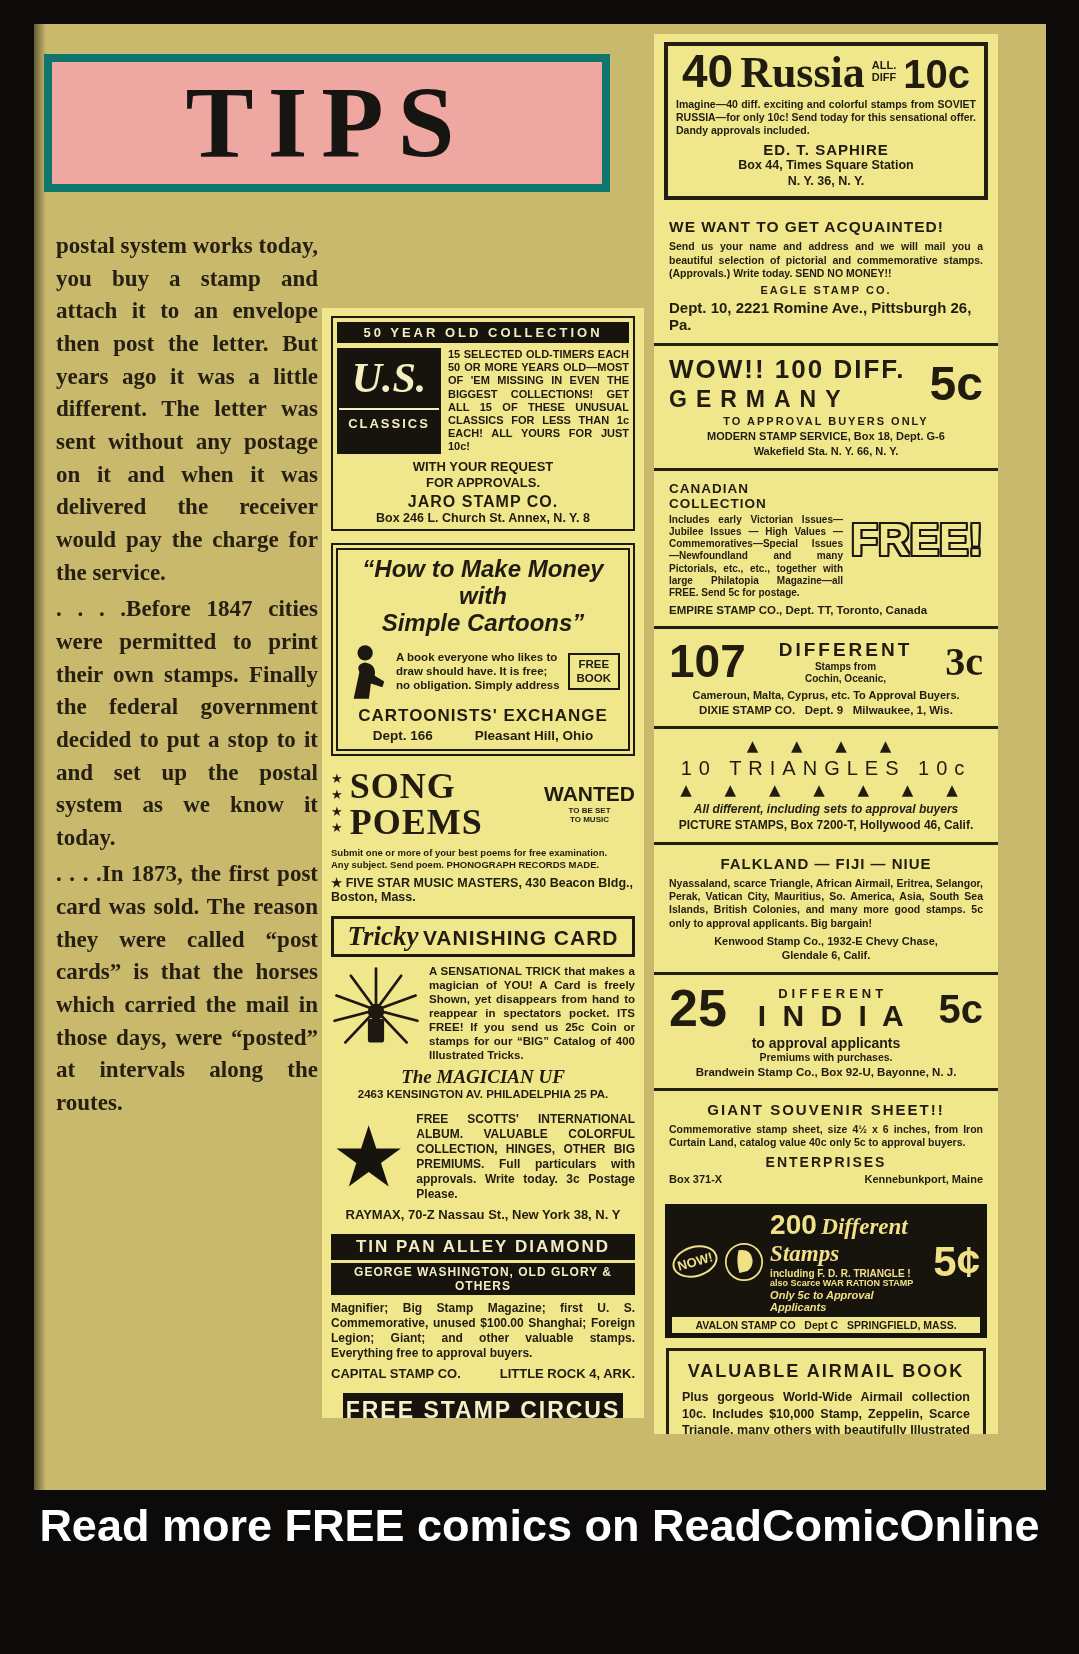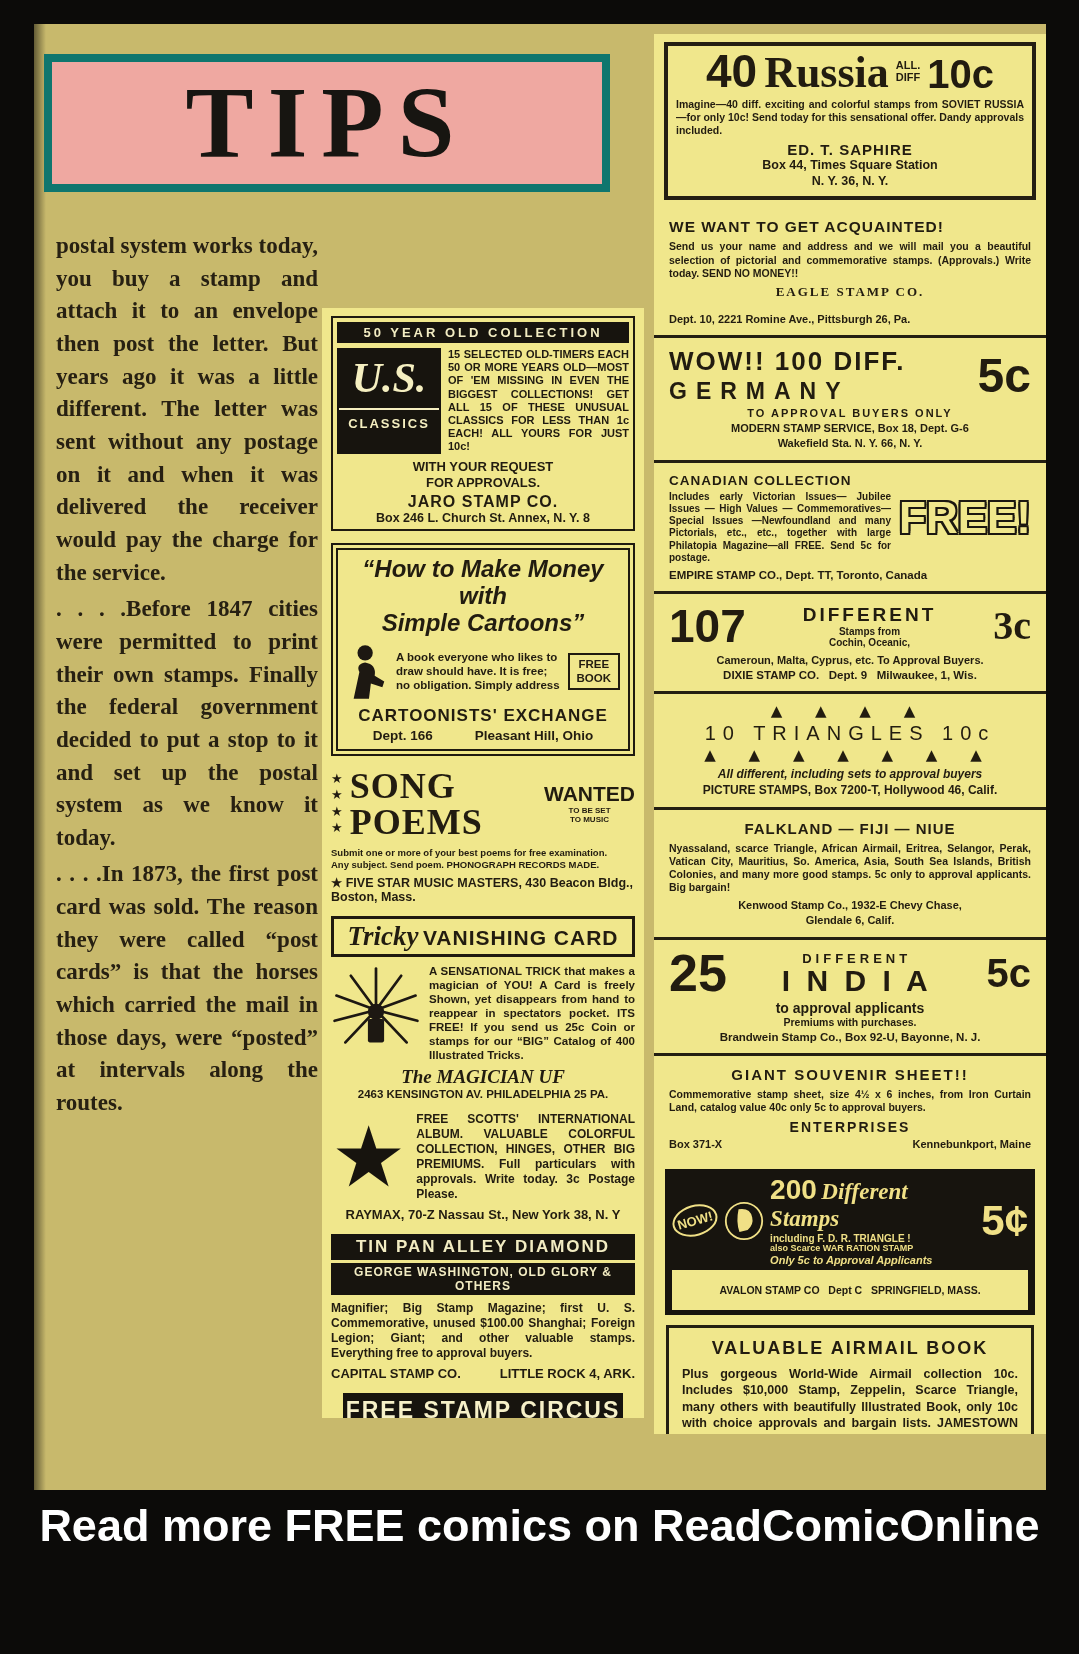--- a/index.html
+++ b/index.html
@@ -79,40 +79,40 @@
   
   .tp-bar1{background:#17140e;color:#f2ecc2;text-align:center;font-size:17px;font-weight:bold;letter-spacing:2px;padding:3px 0;}
   .tp-bar2{background:#17140e;color:#f2ecc2;text-align:center;font-size:12px;font-weight:bold;letter-spacing:1px;padding:2px 8px;margin-top:3px;}
   .tp-body{font-size:12px;font-weight:bold;line-height:1.25;text-align:justify;margin-top:6px;}
   .tp-company{display:flex;justify-content:space-between;font-size:13px;font-weight:bold;margin-top:5px;}
 
   
   .circ-bar{background:#17140e;color:#f6f0c8;text-align:center;font-size:23px;font-weight:bold;letter-spacing:2px;padding:4px 0;width:92%;margin:0 auto;}
 
   
-  .rightcol{position:absolute;left:620px;top:10px;width:392px;height:1400px;background:#f0e78c;overflow:hidden;padding-bottom:6px;}
+  .rightcol{position:absolute;left:620px;top:10px;width:344px;height:1400px;background:#f0e78c;overflow:hidden;padding-bottom:6px;}
   .rad{padding:10px 15px;}
   .rad + .rad{border-top:3px solid #241f12;}
 
   
   .russia{border:4px solid #241f12;margin:8px 10px 8px;padding:5px 8px 7px;}
   .rus-head{display:flex;align-items:flex-end;gap:7px;justify-content:center;}
   .rus-num{font-size:46px;font-weight:bold;line-height:.9;}
   .rus-name{font-family:"Liberation Serif",serif;font-weight:bold;font-size:44px;line-height:.9;}
   .rus-alldiff{font-size:11px;font-weight:bold;line-height:1.05;align-self:center;text-align:left;}
   .rus-price{font-size:40px;font-weight:bold;line-height:.9;}
   .rus-body{font-size:10.5px;font-weight:bold;line-height:1.2;margin-top:6px;text-align:justify;}
   .rus-co{text-align:center;font-size:15px;font-weight:bold;letter-spacing:1px;margin-top:5px;}
   .rus-addr{text-align:center;font-size:12.5px;font-weight:bold;line-height:1.25;}
 
   
   .acq-title{font-size:15.5px;font-weight:bold;letter-spacing:1px;}
   .acq-body{font-size:10.5px;font-weight:bold;line-height:1.25;margin-top:4px;text-align:justify;}
-  .acq-co{text-align:center;font-size:13px;font-weight:bold;letter-spacing:2px;margin-top:4px;font-family:Liberation Serif, serif;}
-  .acq-addr{font-size:11px;font-weight:bold;margin-top:13px;}
+  .acq-co{text-align:center;font-size:11px;font-weight:bold;letter-spacing:2px;margin-top:4px;}
+  .acq-addr{font-size:15px;font-weight:bold;margin-top:3px;}
 
   
   .ger-row{display:flex;justify-content:space-between;align-items:center;}
   .ger-t1{font-size:26px;font-weight:bold;letter-spacing:2px;line-height:1.05;}
   .ger-t2{font-size:23px;font-weight:bold;letter-spacing:9px;line-height:1.05;margin-top:4px;}
   .ger-price{font-size:48px;font-weight:bold;}
   .ger-sub{text-align:center;font-size:11px;font-weight:bold;letter-spacing:2px;margin-top:4px;}
   .ger-co{text-align:center;font-size:11px;font-weight:bold;line-height:1.3;margin-top:2px;}
 
   
@@ -168,21 +168,21 @@
   .av-row{display:flex;align-items:center;gap:6px;}
   .av-now{font-size:13px;font-weight:bold;transform:rotate(-16deg);border:2px solid #f0e086;border-radius:50%;
        padding:7px 3px;line-height:1;}
   .av-mid{flex:1;line-height:1.1;}
   .av-200{font-size:28px;font-weight:bold;}
   .av-ds{font-family:"Liberation Serif",serif;font-style:italic;font-weight:bold;font-size:23px;}
   .av-l2{font-size:10px;font-weight:bold;margin-top:2px;}
   .av-l3{font-size:9px;font-weight:bold;}
   .av-l4{font-size:11px;font-weight:bold;font-style:italic;}
   .av-price{font-size:42px;font-weight:bold;}
-  .av-co{background:#f0e78c;color:#1f1a10;text-align:center;font-size:10.5px;font-weight:bold;margin-top:4px;padding:14px 0;}
+  .av-co{background:#f0e78c;color:#1f1a10;text-align:center;font-size:10.5px;font-weight:bold;margin-top:4px;padding:2px 0;}
 
   
   .airmail{border:3px solid #241f12;margin:10px 12px 0;padding:10px 13px;}
   .air-title{text-align:center;font-size:18px;font-weight:bold;letter-spacing:2px;}
   .air-body{font-size:12.5px;font-weight:bold;line-height:1.3;margin-top:7px;text-align:justify;}
   .air-addr{text-align:center;font-size:13.5px;font-weight:bold;letter-spacing:1px;margin-top:4px;}
 
   
   .footer-bar{position:absolute;left:0;top:1492px;width:1079px;height:162px;background:#0c0b09;
        display:flex;align-items:flex-start;justify-content:center;padding-top:8px;}

